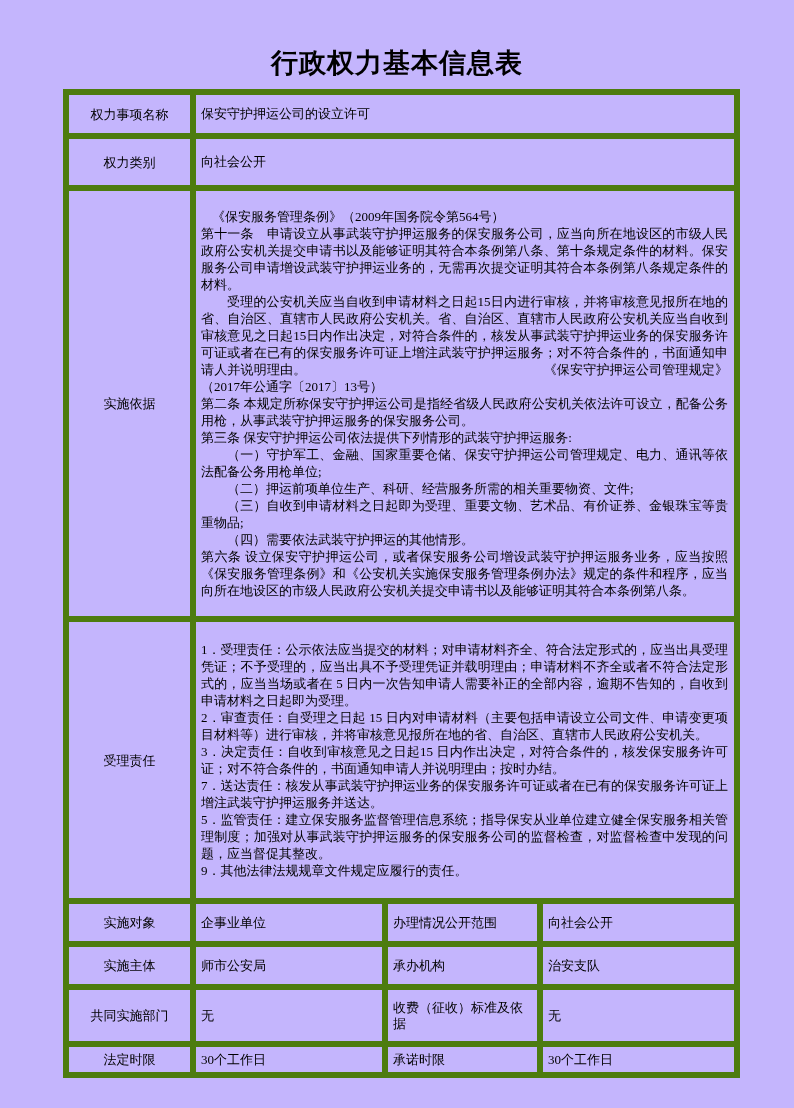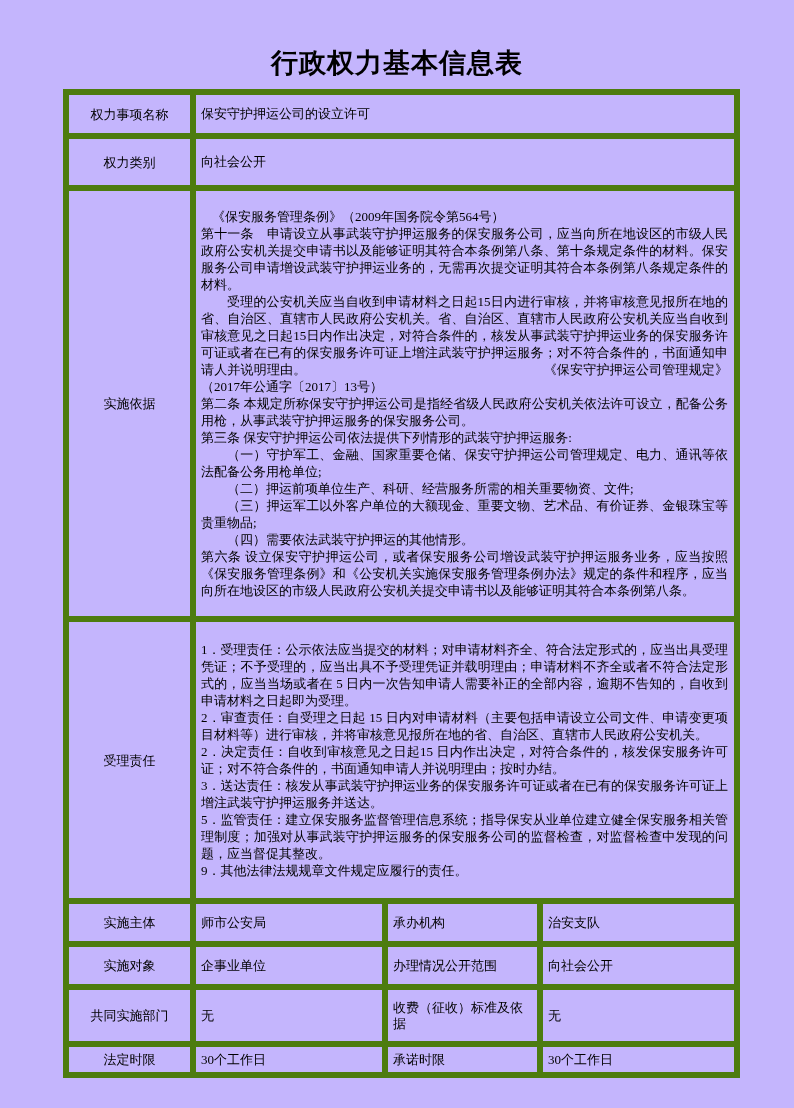--- a/index.html
+++ b/index.html
@@ -59,50 +59,50 @@
     <tr style="height:431px">
       <td class="lab">实施依据</td>
       <td class="blk" colspan="3">
         <p class="ind1">《保安服务管理条例》（2009年国务院令第564号）</p>
         <p>第十一条　申请设立从事武装守护押运服务的保安服务公司，应当向所在地设区的市级人民政府公安机关提交申请书以及能够证明其符合本条例第八条、第十条规定条件的材料。保安服务公司申请增设武装守护押运业务的，无需再次提交证明其符合本条例第八条规定条件的材料。</p>
         <p class="ind">受理的公安机关应当自收到申请材料之日起15日内进行审核，并将审核意见报所在地的省、自治区、直辖市人民政府公安机关。省、自治区、直辖市人民政府公安机关应当自收到审核意见之日起15日内作出决定，对符合条件的，核发从事武装守护押运业务的保安服务许可证或者在已有的保安服务许可证上增注武装守护押运服务；对不符合条件的，书面通知申请人并说明理由。　　　　　　　　　　　　　　　　　　《保安守护押运公司管理规定》（2017年公通字〔2017〕13号）</p>
         <p>第二条 本规定所称保安守护押运公司是指经省级人民政府公安机关依法许可设立，配备公务用枪，从事武装守护押运服务的保安服务公司。</p>
         <p>第三条 保安守护押运公司依法提供下列情形的武装守护押运服务:</p>
         <p class="ind">（一）守护军工、金融、国家重要仓储、保安守护押运公司管理规定、电力、通讯等依法配备公务用枪单位;</p>
         <p class="ind">（二）押运前项单位生产、科研、经营服务所需的相关重要物资、文件;</p>
-        <p class="ind">（三）押运军工以外客户单位的大额现金、重要文物、艺术品、有价证券、金银珠宝等贵重物品;</p>
+        <p class="ind">（三）自收到申请材料之日起即为受理、重要文物、艺术品、有价证券、金银珠宝等贵重物品;</p>
         <p class="ind">（四）需要依法武装守护押运的其他情形。</p>
         <p>第六条 设立保安守护押运公司，或者保安服务公司增设武装守护押运服务业务，应当按照《保安服务管理条例》和《公安机关实施保安服务管理条例办法》规定的条件和程序，应当向所在地设区的市级人民政府公安机关提交申请书以及能够证明其符合本条例第八条。</p>
       </td>
     </tr>
 
     <tr style="height:282px">
       <td class="lab">受理责任</td>
       <td class="blk" colspan="3">
         <p>1．受理责任：公示依法应当提交的材料；对申请材料齐全、符合法定形式的，应当出具受理凭证；不予受理的，应当出具不予受理凭证并载明理由；申请材料不齐全或者不符合法定形式的，应当当场或者在 5 日内一次告知申请人需要补正的全部内容，逾期不告知的，自收到申请材料之日起即为受理。</p>
         <p>2．审查责任：自受理之日起 15 日内对申请材料（主要包括申请设立公司文件、申请变更项目材料等）进行审核，并将审核意见报所在地的省、自治区、直辖市人民政府公安机关。</p>
-        <p>2．决定责任：自收到审核意见之日起15 日内作出决定，对符合条件的，核发保安服务许可证；对不符合条件的，书面通知申请人并说明理由；按时办结。</p>
-        <p>3．送达责任：核发从事武装守护押运业务的保安服务许可证或者在已有的保安服务许可证上增注武装守护押运服务并送达。</p>
+        <p>3．决定责任：自收到审核意见之日起15 日内作出决定，对符合条件的，核发保安服务许可证；对不符合条件的，书面通知申请人并说明理由；按时办结。</p>
+        <p>7．送达责任：核发从事武装守护押运业务的保安服务许可证或者在已有的保安服务许可证上增注武装守护押运服务并送达。</p>
         <p>5．监管责任：建立保安服务监督管理信息系统；指导保安从业单位建立健全保安服务相关管理制度；加强对从事武装守护押运服务的保安服务公司的监督检查，对监督检查中发现的问题，应当督促其整改。</p>
         <p>9．其他法律法规规章文件规定应履行的责任。</p>
       </td>
+    </tr>
+
+    <tr style="height:43px">
+      <td class="lab">实施对象</td>
+      <td class="cval">企事业单位</td>
+      <td class="cval">办理情况公开范围</td>
+      <td class="cval">向社会公开</td>
     </tr>
 
     <tr style="height:43px">
       <td class="lab">实施主体</td>
       <td class="cval">师市公安局</td>
       <td class="cval">承办机构</td>
       <td class="cval">治安支队</td>
-    </tr>
-
-    <tr style="height:43px">
-      <td class="lab">实施对象</td>
-      <td class="cval">企事业单位</td>
-      <td class="cval">办理情况公开范围</td>
-      <td class="cval">向社会公开</td>
     </tr>
 
     <tr style="height:57px">
       <td class="lab">共同实施部门</td>
       <td class="cval">无</td>
       <td class="cval">收费（征收）标准及依据</td>
       <td class="cval">无</td>
     </tr>
 
     <tr style="height:31px">

